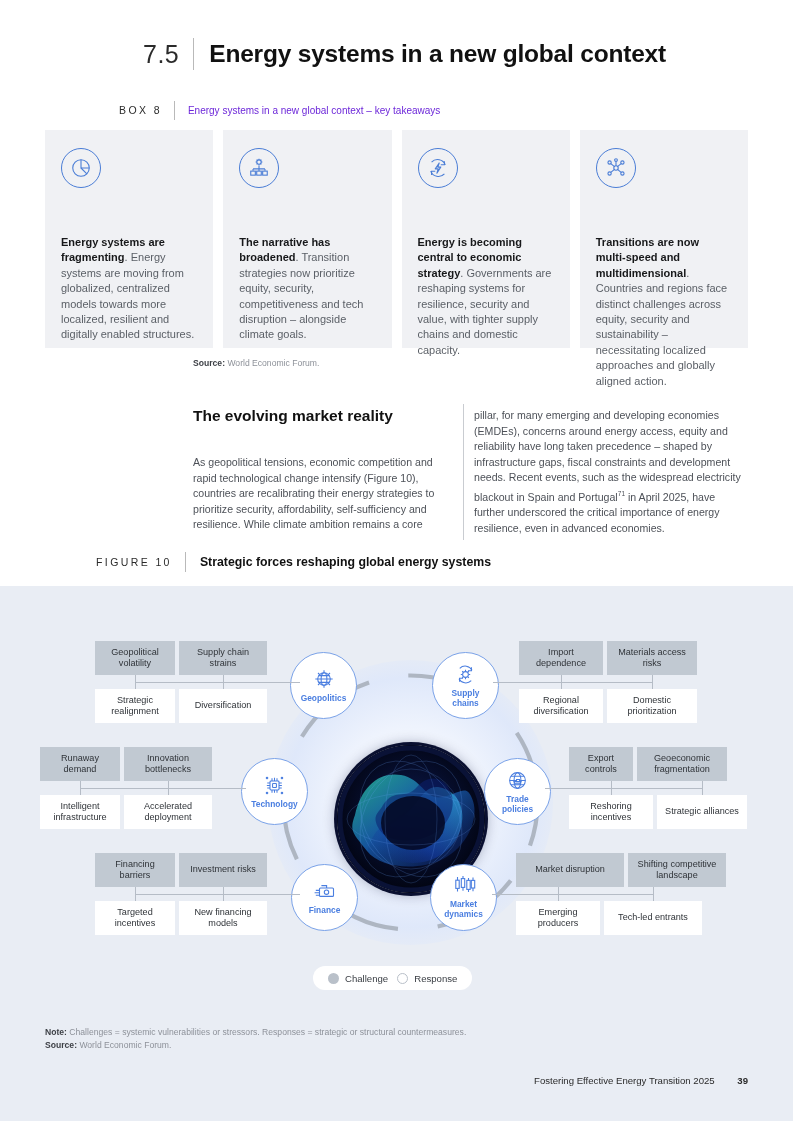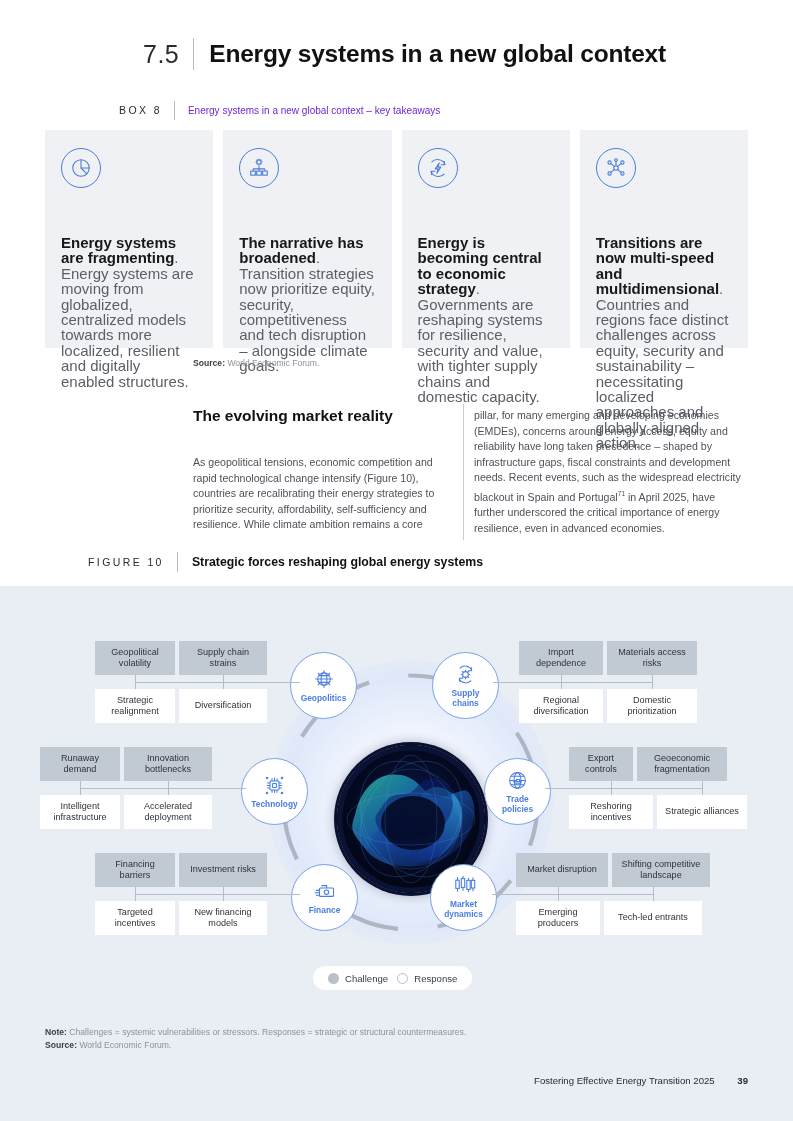--- a/index.html
+++ b/index.html
@@ -24,36 +24,36 @@
   .box-kicker{font-size:10.5px;letter-spacing:2.4px;color:#2b2b2b;line-height:19px;padding-right:12px;}
   .box-rule{width:1px;background:#b9b9b9;align-self:stretch;}
   .box-title{font-size:10px;font-weight:400;color:#6d28d9;line-height:19px;padding-left:13px;}
 
   
   .cards{position:absolute;left:45px;top:130px;width:703px;height:218px;display:flex;gap:10px;}
   .card{flex:1;background:#f0f1f4;padding:18px 16px 14px 16px;box-sizing:border-box;}
   .card-icon{width:38px;height:38px;border:1.4px solid #4a7dd6;border-radius:50%;
              display:flex;align-items:center;justify-content:center;margin-bottom:16px;}
   .card-icon svg{display:block;}
-  .card-text{font-size:15px;line-height:15.4px;color:#5a5f66;margin-top:47px;}
+  .card-text{font-size:11px;line-height:15.4px;color:#5a5f66;margin-top:47px;}
   .card-text b{color:#17181a;font-weight:700;}
 
   
   .src-small{position:absolute;left:193px;top:358px;font-size:8.6px;color:#8d9199;}
   .src-small b{color:#3c3f45;font-weight:700;}
 
   
   .emr-title{position:absolute;left:193px;top:407px;font-size:15.5px;font-weight:700;color:#111;}
   .col-left{position:absolute;left:193px;top:455px;width:262px;font-size:10.6px;line-height:15.6px;color:#4d5158;}
   .col-right{position:absolute;left:474px;top:408px;width:272px;font-size:10.6px;line-height:15.6px;color:#4d5158;}
   .col-div{position:absolute;left:463px;top:404px;width:1px;height:136px;background:#c9ccd1;}
   sup{font-size:6.6px;vertical-align:super;}
 
   
-  .fig-head{position:absolute;left:88px;top:552px;display:flex;align-items:center;}
+  .fig-head{position:absolute;left:96px;top:552px;display:flex;align-items:center;}
   .fig-kicker{font-size:10.5px;letter-spacing:2.4px;color:#2b2b2b;line-height:20px;padding-right:13px;}
   .fig-rule{width:1px;background:#b9b9b9;align-self:stretch;}
   .fig-title{font-size:12.3px;font-weight:700;color:#111;line-height:20px;padding-left:14px;}
 
   
   .panel{position:absolute;left:0;top:586px;width:793px;height:535px;background:#e9edf4;}
 
   
   .glow{position:absolute;left:268px;top:660px;width:285px;height:285px;border-radius:50%;
         background:radial-gradient(circle at 50% 50%, #ffffff 0%, #eef3fd 38%, #dfe8fa 62%, rgba(226,234,246,0) 78%);}
@@ -409,21 +409,21 @@
         <u style="left:-24px;width:157px"></u>
     </div>
     <div class="brow">
       <div class="rbox" style="width:84px">Reshoring incentives</div>
       <div class="rbox" style="width:90px">Strategic alliances</div>
     </div>
   </div>
 
   <div class="branch" id="br-market">
     <div class="brow">
-      <div class="cbox" style="width:92px">Market disruption</div>
+      <div class="cbox" style="width:108px">Market disruption</div>
       <div class="cbox" style="width:98px">Shifting competitive landscape</div>
     </div>
     <div class="connrow">
       <i style="left:42px"></i>
         <i style="left:137px"></i>
         <u style="left:-24px;width:161px"></u>
     </div>
     <div class="brow">
       <div class="rbox" style="width:84px">Emerging producers</div>
       <div class="rbox" style="width:98px">Tech-led entrants</div>

